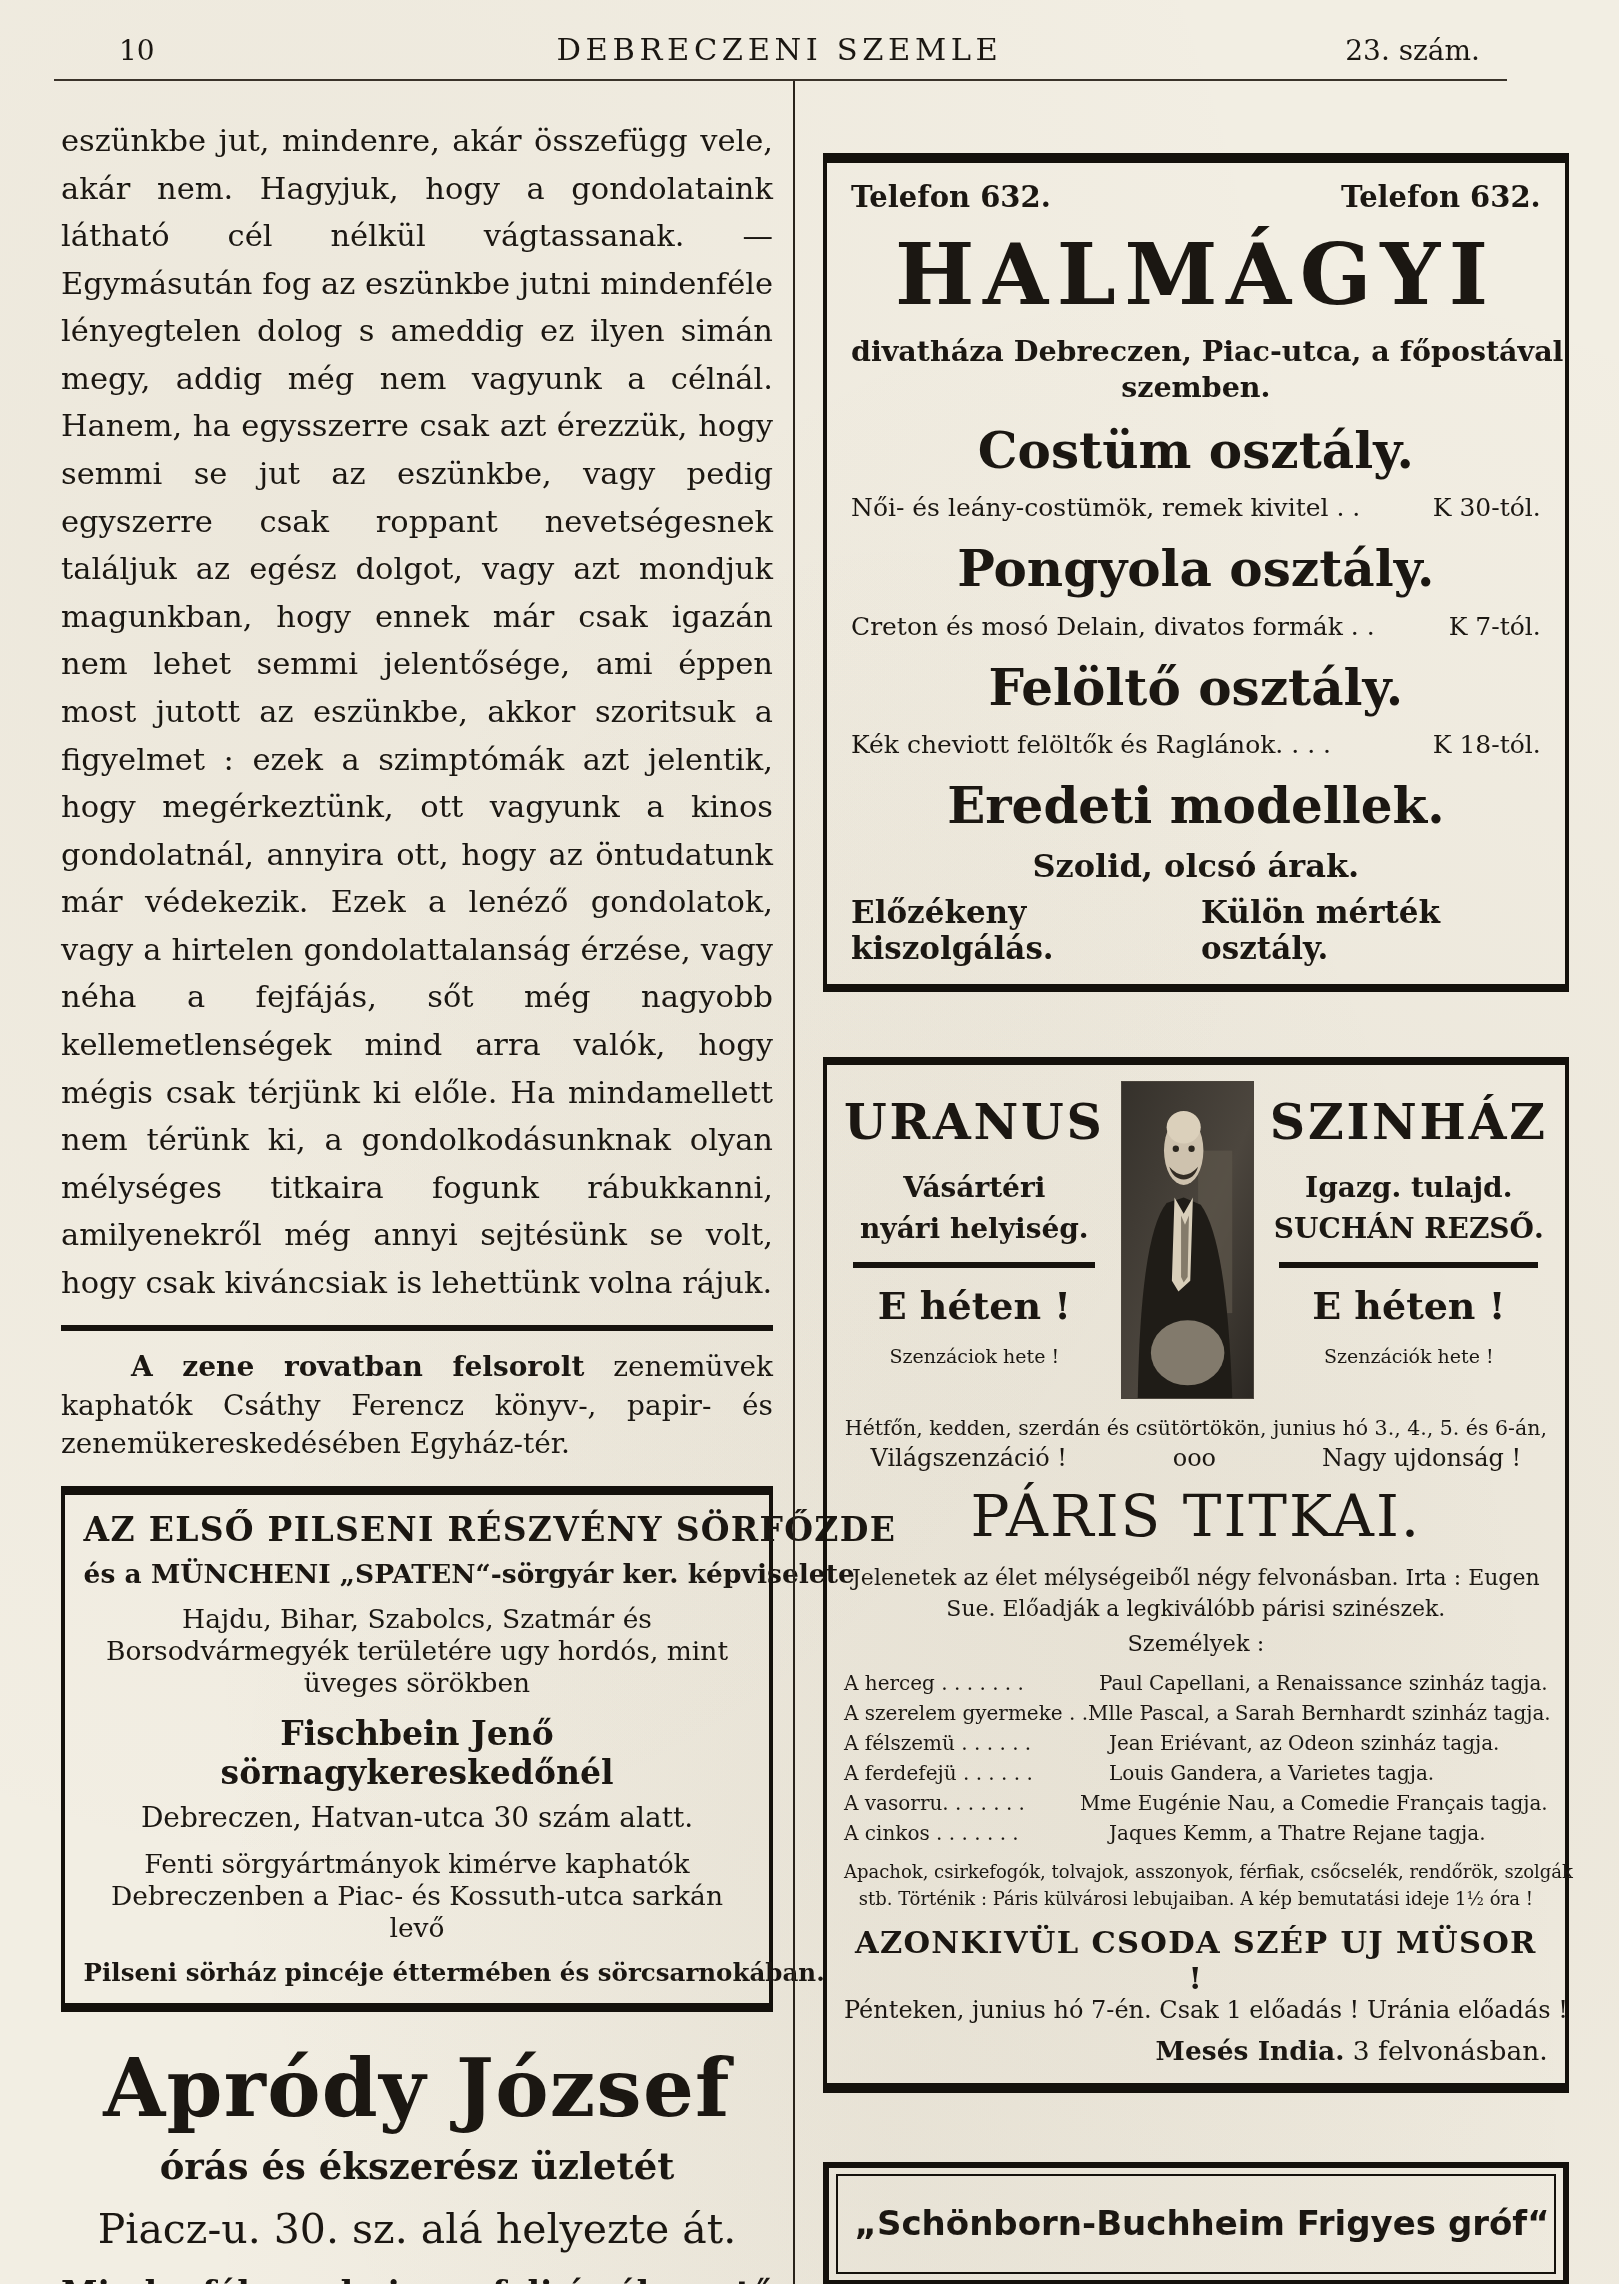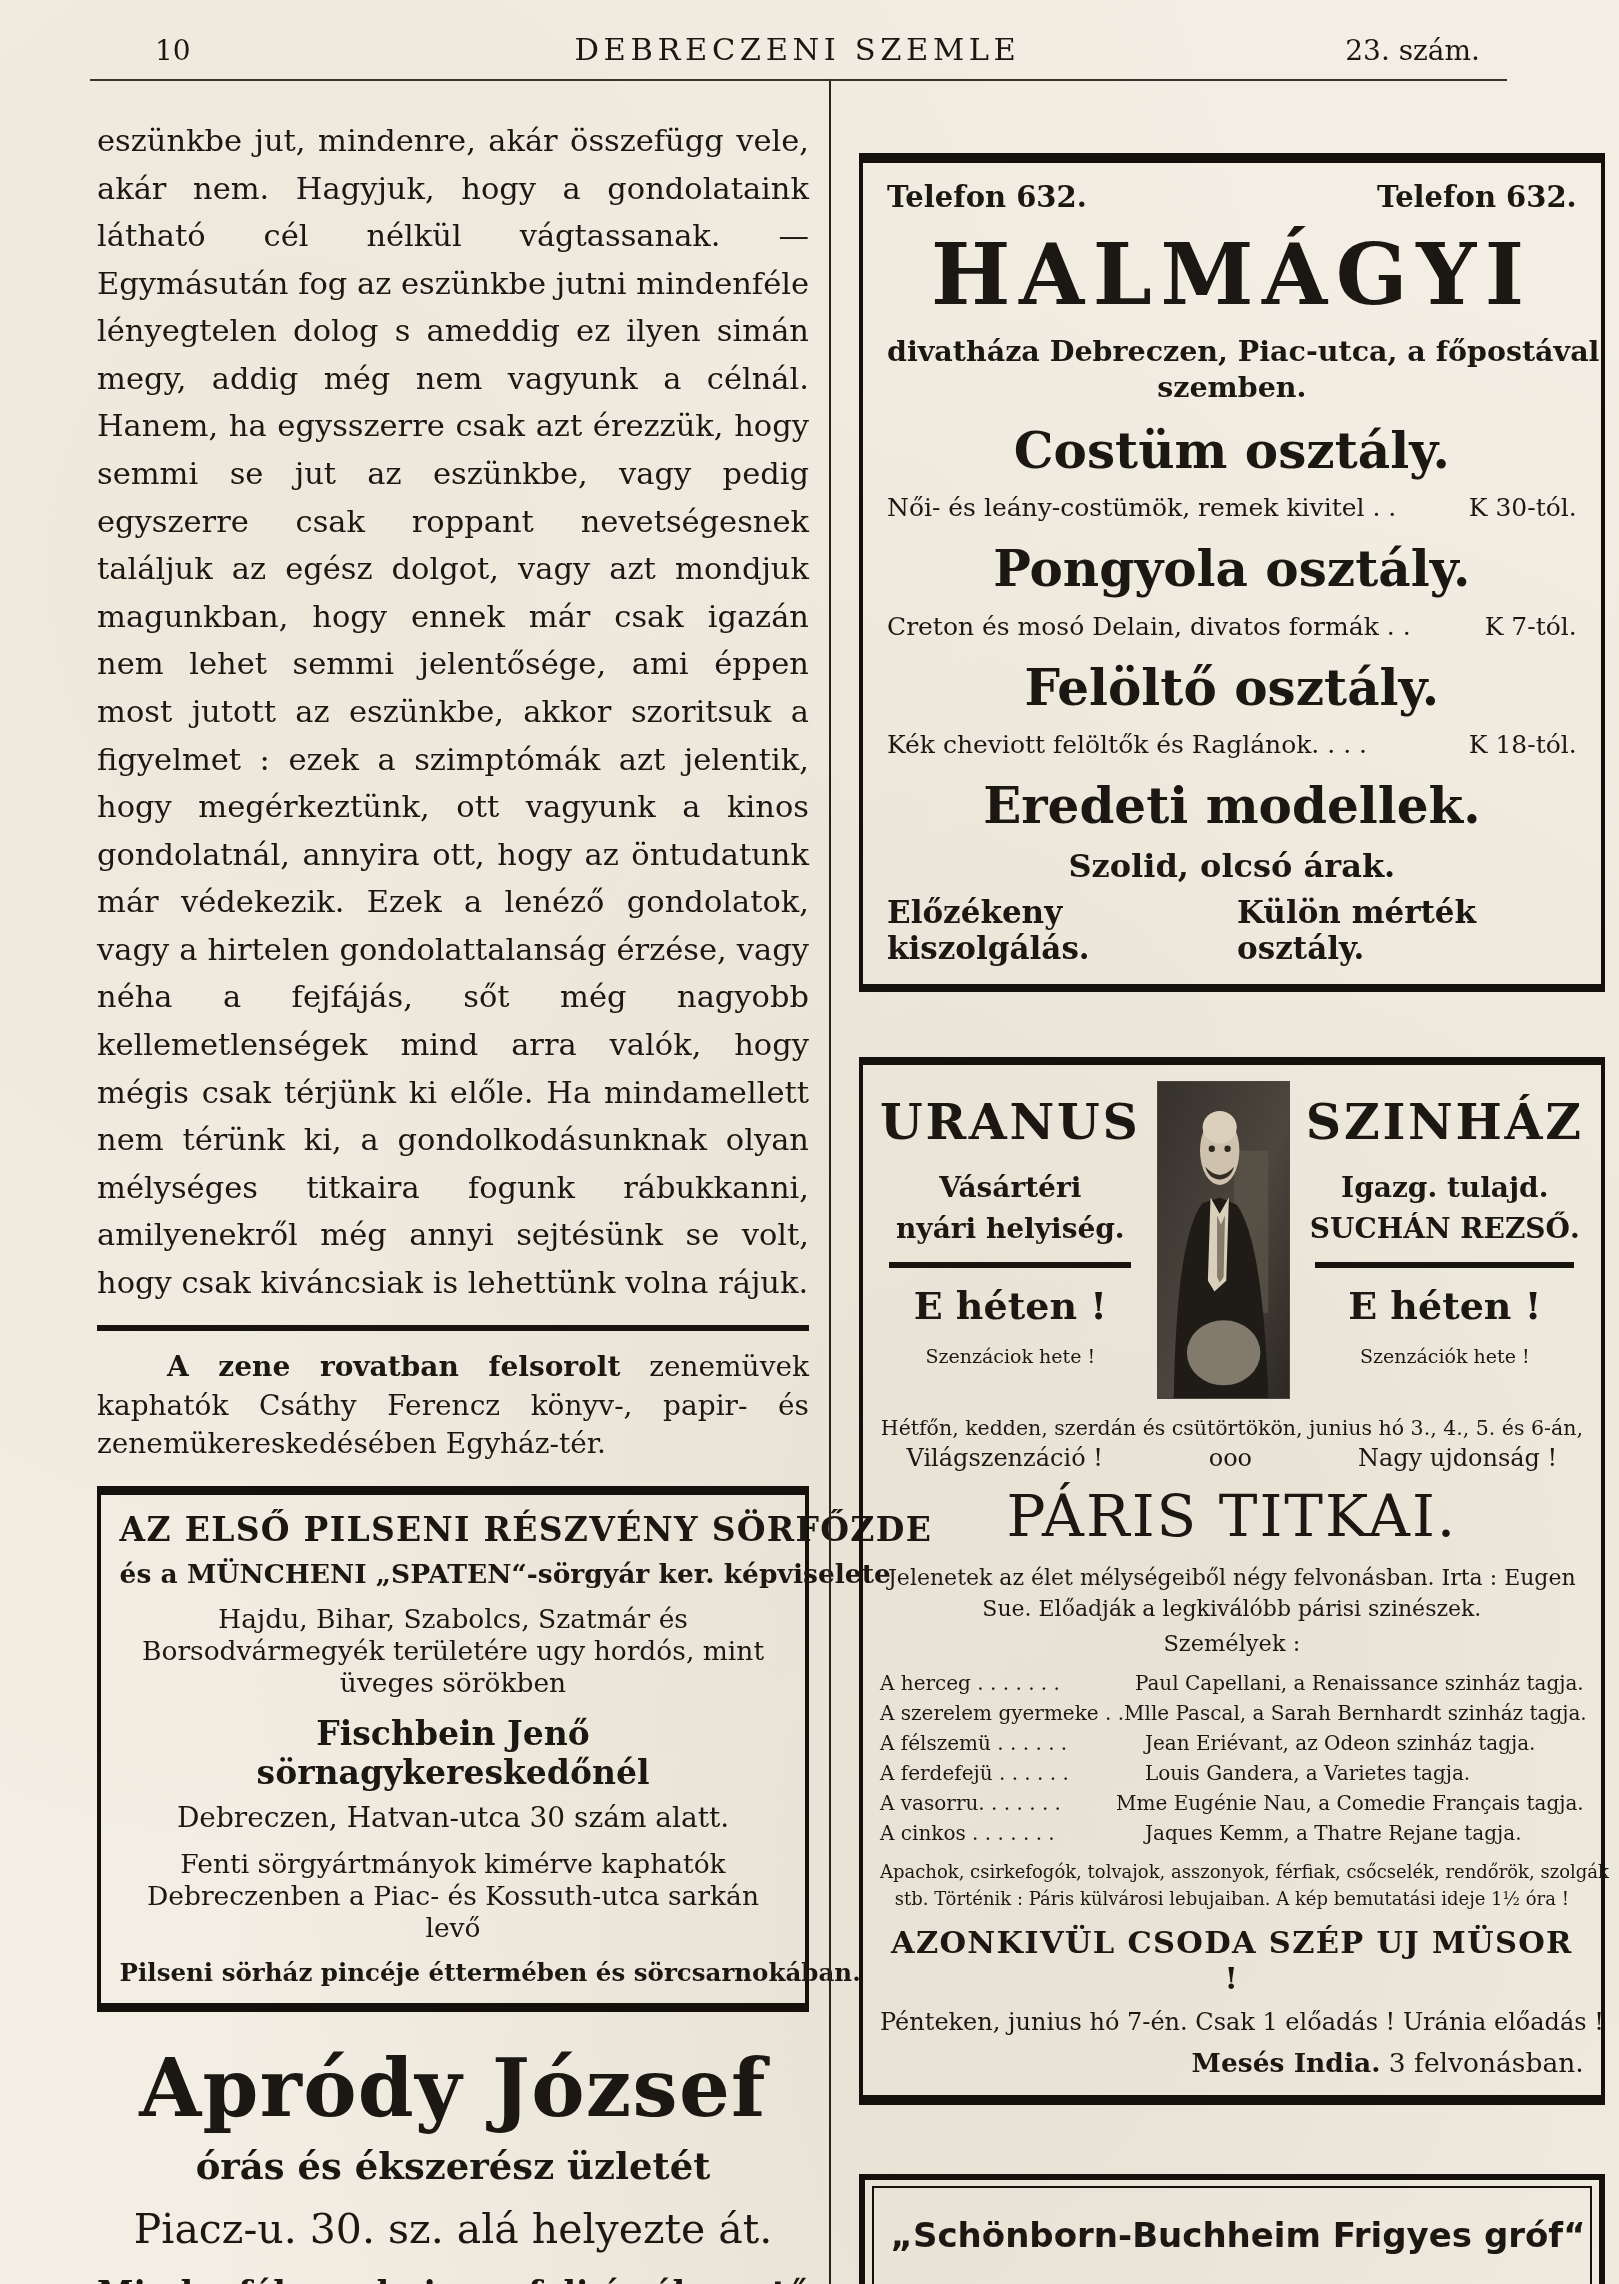--- a/index.html
+++ b/index.html
@@ -8,21 +8,21 @@
     height: 2284px;
     overflow: hidden;
     background:
       radial-gradient(ellipse at 18% 25%, rgba(125,105,70,0.05), transparent 55%),
       radial-gradient(ellipse at 78% 70%, rgba(125,105,70,0.07), transparent 60%),
       radial-gradient(ellipse at 55% 95%, rgba(110,95,60,0.05), transparent 55%),
       #f2eee3;
     color: #1b1712;
     font-family: "DejaVu Serif", "Liberation Serif", serif;
   }
-  .page { width: 1560px; height: 2284px; position: relative; padding-left: 36px; }
+  .page { width: 1560px; height: 2284px; position: relative; }
 
   
   .masthead {
     display: flex; align-items: baseline;
     padding: 32px 80px 0 119px;
     font-size: 28px;
   }
   .masthead .pageno { width: 146px; font-size: 28px; }
   .masthead .mast-title { flex: 1; text-align: center; font-size: 30.5px; letter-spacing: 4.6px; }
   .masthead .issue { width: 186px; text-align: right; }
@@ -105,21 +105,21 @@
   .u-world-row { display: flex; justify-content: space-between; font-size: 24px; padding: 4px 26.5px 0; }
   .u-paris { text-align: center; font-size: 58px; letter-spacing: 2px; margin-top: 9.3px; }
   .u-desc { text-align: center; font-size: 22px; line-height: 1.4; margin-top: 13.3px; }
   .u-persons { text-align: center; font-size: 22.5px; margin-top: 5.3px; }
   .u-cast { margin-top: 12px; }
   .cast-row { display: flex; font-size: 20px; line-height: 1.5; }
   .cast-role { width: 265px; white-space: nowrap; }
   .cast-name { flex: 1; white-space: nowrap; }
   .u-crowd { text-align: center; font-size: 18px; line-height: 1.45; margin-top: 10.6px; white-space: nowrap; }
   .u-extra { text-align: center; font-size: 30.5px; font-weight: bold; letter-spacing: 1.3px; margin-top: 12px; }
-  .u-friday { text-align: right; font-size: 24px; margin-top: 12px; white-space: nowrap; }
+  .u-friday { text-align: right; font-size: 24px; white-space: nowrap; }
   .u-india { text-align: right; font-size: 26.5px; margin-top: 10.6px; }
   .u-india b { font-weight: bold; }
 
   .schonborn-outer {
     margin-top: 69px;
     border: 6px solid #14110c;
     padding: 6.6px;
   }
   .schonborn-inner {
     border: 2.7px solid #14110c;

